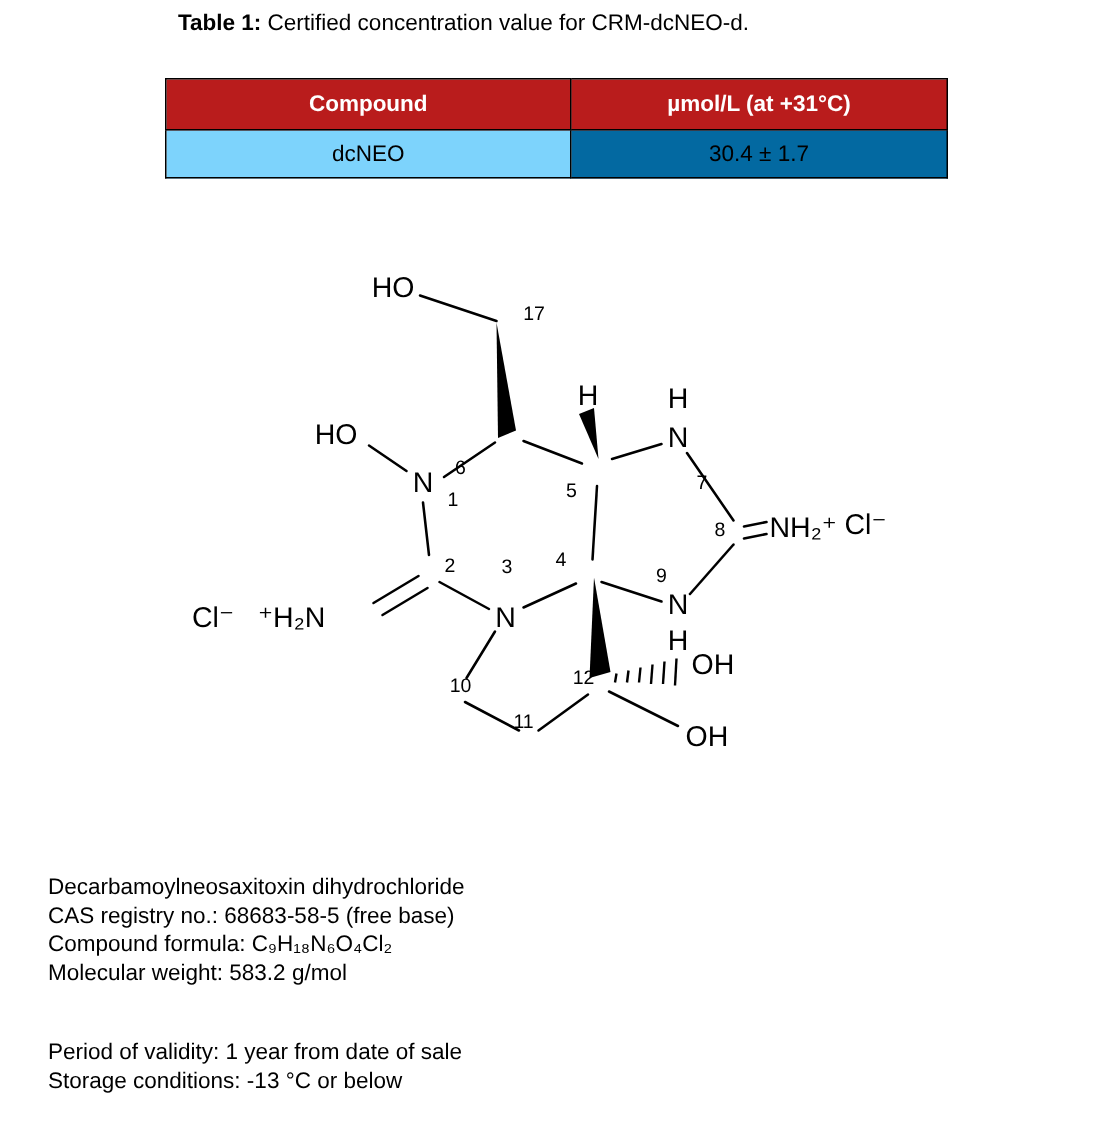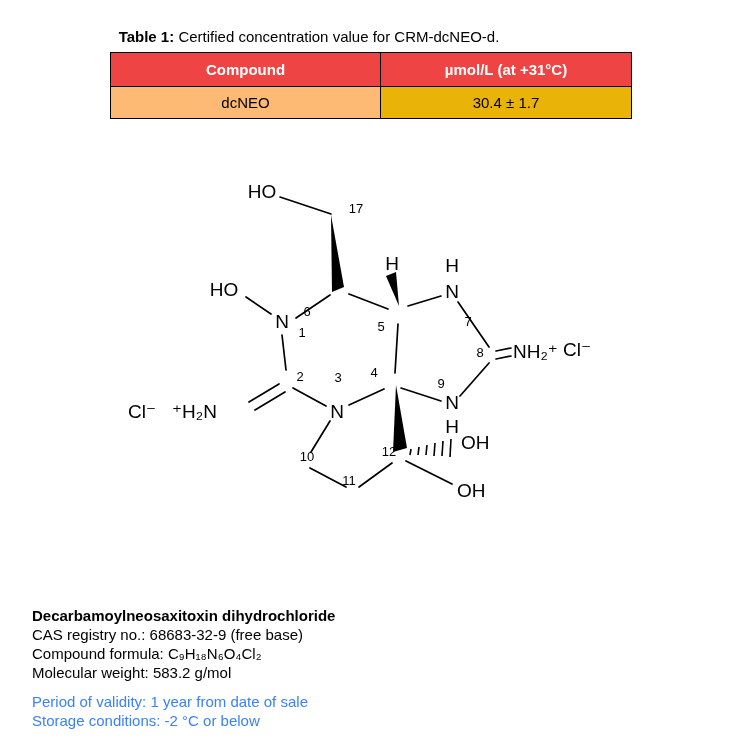--- a/index.html
+++ b/index.html
@@ -1,34 +1,34 @@
 <!DOCTYPE html>
 <html><head>
 <meta charset="utf-8">
 <style>
   * { margin:0; padding:0; box-sizing:border-box; }
   html,body { width:742px; height:752px; background:#ffffff; overflow:hidden; }
   body { font-family:"Liberation Sans","DejaVu Sans",sans-serif; color:#000; position:relative; }
   .page { position:absolute; inset:0; background:#fff; }
 
-  .caption { position:absolute; top:28px; left:0; width:618px; text-align:center; font-size:15px; }
+  .caption { position:absolute; top:7px; left:0; width:618px; text-align:center; font-size:15px; }
   .caption .bold { font-weight:bold; }
 
   .crm-table { position:absolute; top:52px; left:110px; width:521px; border-collapse:collapse; table-layout:fixed; font-size:15px; }
   .crm-table th, .crm-table td { border:1px solid #000; text-align:center; vertical-align:middle; }
-  .crm-table th { background:#ef4444; color:#fff; font-weight:bold; height:34px; }
-  .crm-table td { height:32px; background:#eab308; }
-  .crm-table td.cell-compound { background:#fdba74; }
+  .crm-table th { background:#b91c1c; color:#fff; font-weight:bold; height:34px; }
+  .crm-table td { height:32px; background:#0369a1; }
+  .crm-table td.cell-compound { background:#7dd3fc; }
 
   .molecule { position:absolute; top:150px; left:0; }
 
   .info { position:absolute; top:582px; left:32px; font-size:15px; line-height:19px; }
-  .info .name { font-weight:bold;margin-top:24px; }
+  .info .name { font-weight:normal; }
 
-  .validity { position:absolute; top:692px; left:32px; font-size:15px; line-height:19px; color:#3b82f6; }
+  .validity { position:absolute; top:692px; left:32px; font-size:15px; line-height:19px; color:#000000; }
 </style>
 </head>
 <body>
 
 <div class="page">
 
   <div class="caption">
     <span class="bold">Table 1:</span><span> Certified concentration value for CRM-dcNEO-d.</span>
   </div>
 
@@ -121,23 +121,23 @@
       <text x="374" y="377">4</text>
       <text x="441" y="388">9</text>
       <text x="307" y="461">10</text>
       <text x="349" y="485">11</text>
       <text x="389" y="456">12</text>
     </g>
   </svg>
 
   <div class="info">
     <div class="name">Decarbamoylneosaxitoxin dihydrochloride</div>
-    <div>CAS registry no.: 68683-32-9 (free base)</div>
+    <div>CAS registry no.: 68683-58-5 (free base)</div>
     <div>Compound formula: C₉H₁₈N₆O₄Cl₂</div>
     <div>Molecular weight: 583.2 g/mol</div>
   </div>
 
   <div class="validity">
     <div>Period of validity: 1 year from date of sale</div>
-    <div>Storage conditions: -2 °C or below</div>
+    <div>Storage conditions: -13 °C or below</div>
   </div>
 
 </div>
 
 </body></html>

